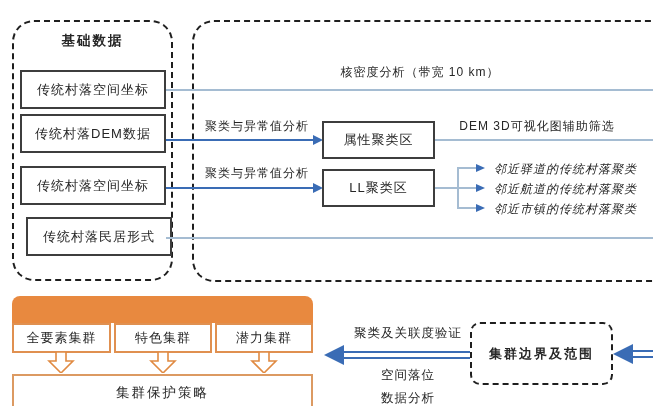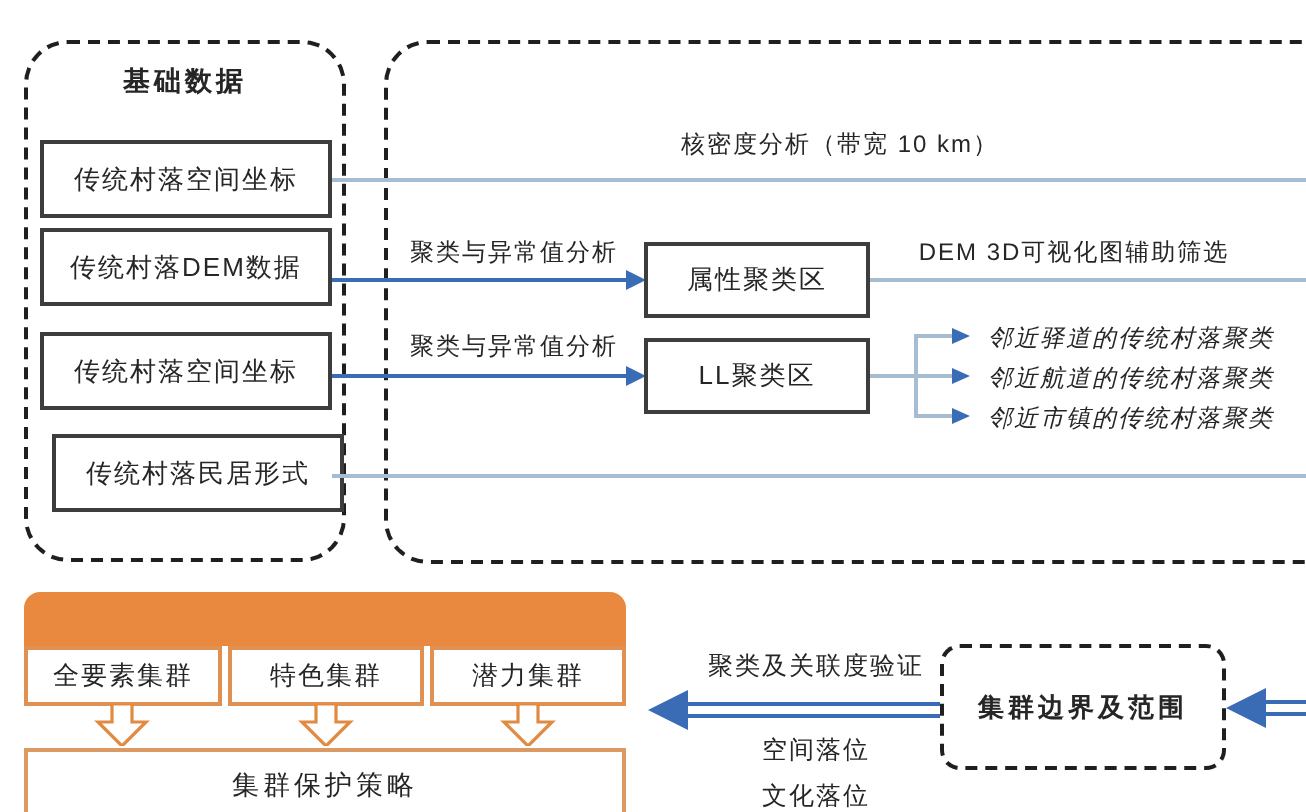--- a/index.html
+++ b/index.html
@@ -101,20 +101,20 @@
   </svg>
 
   <div class="abs strategy" style="left:12px; top:374px; width:301px; height:40px;">集群保护策略</div>
 
   <div class="abs lbl" style="left:330px; top:325px; width:156px; font-size:12.5px;">聚类及关联度验证</div>
 
   <div class="abs tri-left-big" style="left:324px; top:345px;"></div>
   <div class="abs dbl-shaft" style="left:344px; top:351px; width:126px;"></div>
 
   <div class="abs lbl" style="left:350px; top:367px; width:116px; font-size:12.5px;">空间落位</div>
-  <div class="abs lbl" style="left:350px; top:390px; width:116px; font-size:12.5px;">文化落位</div>
+  <div class="abs lbl" style="left:350px; top:390px; width:116px; font-size:12.5px;">数据分析</div>
 
   <div class="abs dashed-box" style="left:470px; top:322px; width:143px; height:63px;">集群边界及范围</div>
 
   <div class="abs tri-left-big" style="left:613px; top:344px;"></div>
   <div class="abs dbl-shaft" style="left:633px; top:350px; width:22px;"></div>
 
 </div>
 
 </body></html>

